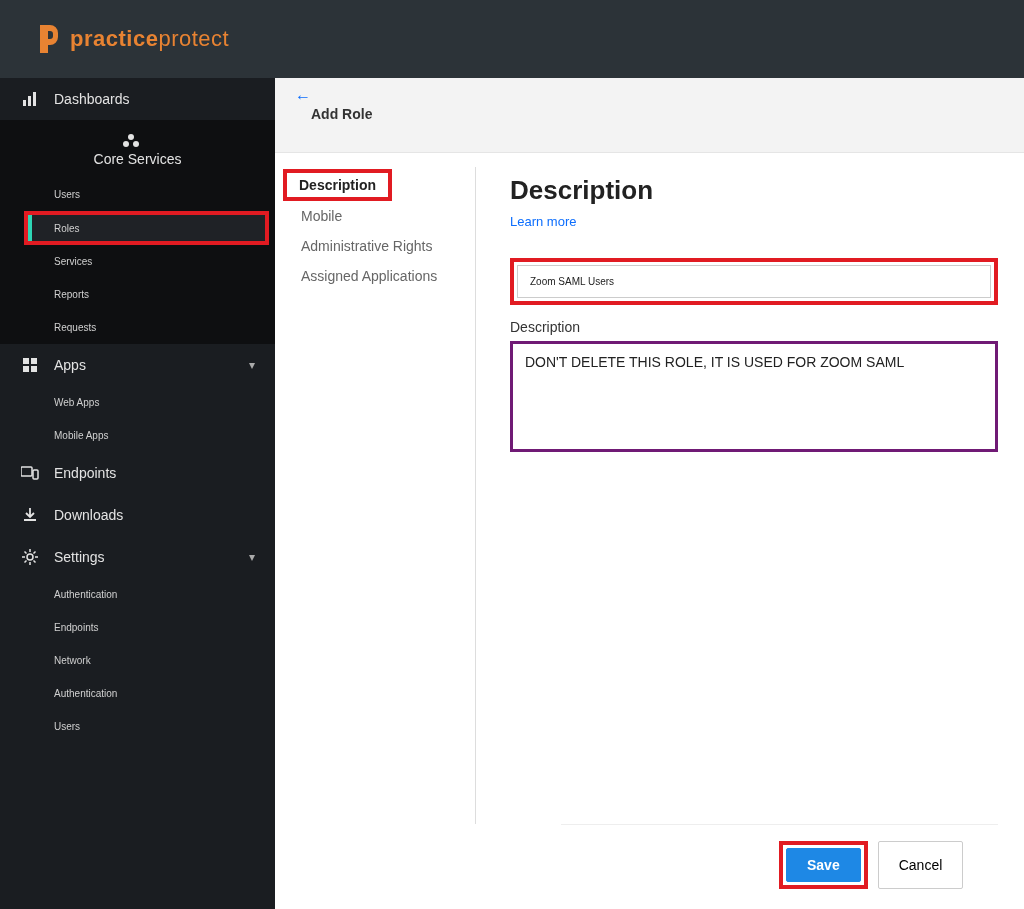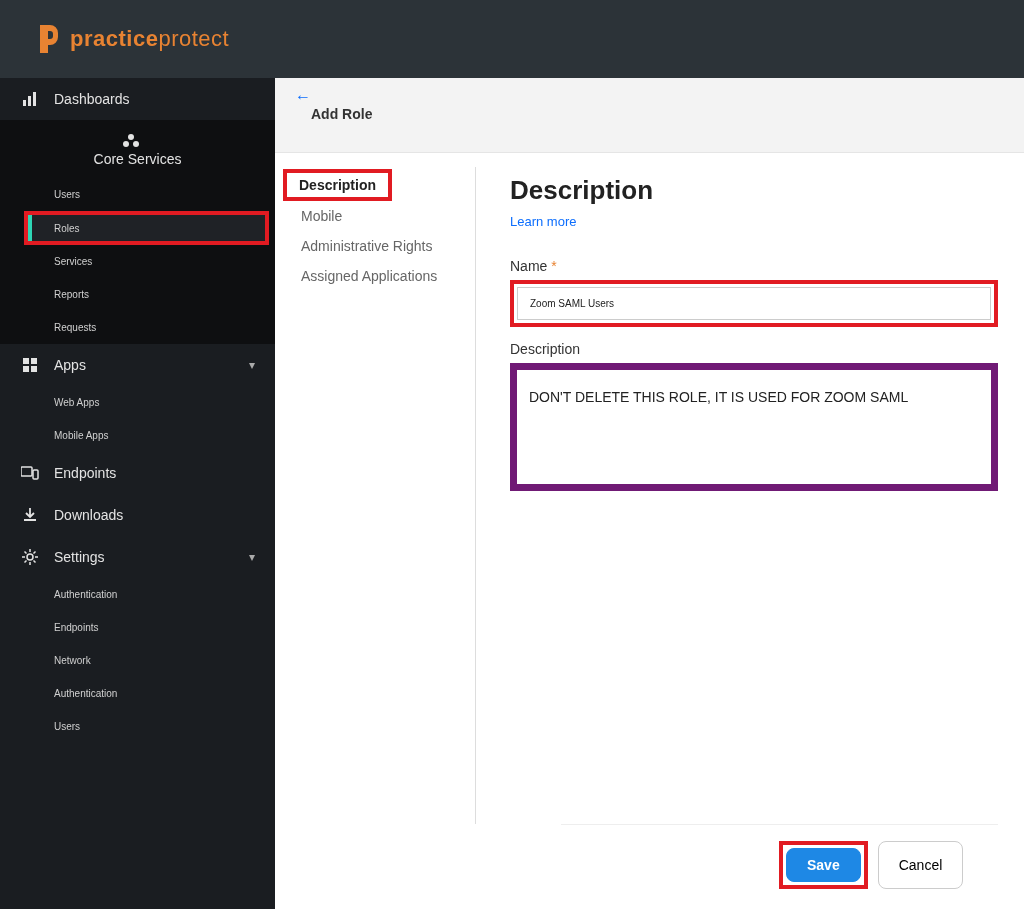--- a/index.html
+++ b/index.html
@@ -44,25 +44,25 @@
     
     .divider { width: 1px; background: #ddd; margin: 0 10px 0 0; }
     
     .form-col { flex: 1; padding: 8px 6px 0 24px; }
     .form-heading { font-size: 26px; font-weight: 700; color: #222; margin-bottom: 6px; }
     .learn { color: #0d6efd; font-size: 13px; cursor: pointer; }
     .field-block { margin-top: 28px; }
     .field-label { font-size: 14px; color: #333; margin-bottom: 6px; display: block; }
     .req { color: #e88332; margin-left: 4px; }
     .text-input { width: 100%; padding: 10px 12px; font-size: 10px; border: 1px solid #ccc; background: #fff; color: #222; }
-    .textarea-input { width: 100%; height: 128px; padding: 19px 12px; font-size: 14px; border: 7px solid #701a75; background: #fff; color: #222; resize: none; font-family: inherit; }
+    .textarea-input { width: 100%; height: 111px; padding: 10px 12px; font-size: 14px; border: 3px solid #701a75; background: #fff; color: #222; resize: none; font-family: inherit; }
     .name-highlight { padding: 3px; }
     
     .footer { padding: 16px 0 20px 0; display: flex; justify-content: flex-start; gap: 10px; border-top: 1px solid #eee; margin: 0 26px 0 286px; }
-    .btn { padding: 8px 20px; font-size: 14px; border: 1px solid #ccc; background: #fff; cursor: pointer; border-radius: 8px; }
+    .btn { padding: 8px 20px; font-size: 14px; border: 1px solid #ccc; background: #fff; cursor: pointer; border-radius: 2px; }
     .btn-primary { background: #1e88e5; color: #fff; border-color: #1e88e5; font-weight: 600; }
     .save-highlight { padding: 3px; display: inline-block; margin-left: 218px; }
     
     svg { display: block; }
   </style>
 </head>
 <body>
 
 <div class="app">
   <div class="topbar">
@@ -180,21 +180,20 @@
           <div class="tab-item">Assigned Applications</div>
         </div>
 
         <div class="divider"></div>
 
         <div class="form-col">
           <div class="form-heading">Description</div>
           <a class="learn">Learn more</a>
           
           <div class="field-block">
-            <label class="field-label"><span>Name</span><span class="req">*</span></label>
             <div class="highlight-red name-highlight">
               <input class="text-input" type="text" value="Zoom SAML Users" style="">
             </div>
           </div>
           
           <div class="field-block" style="margin-top:14px;">
             <label class="field-label">Description</label>
             <textarea class="textarea-input" style="">DON'T DELETE THIS ROLE, IT IS USED FOR ZOOM SAML</textarea>
           </div>
         </div>

